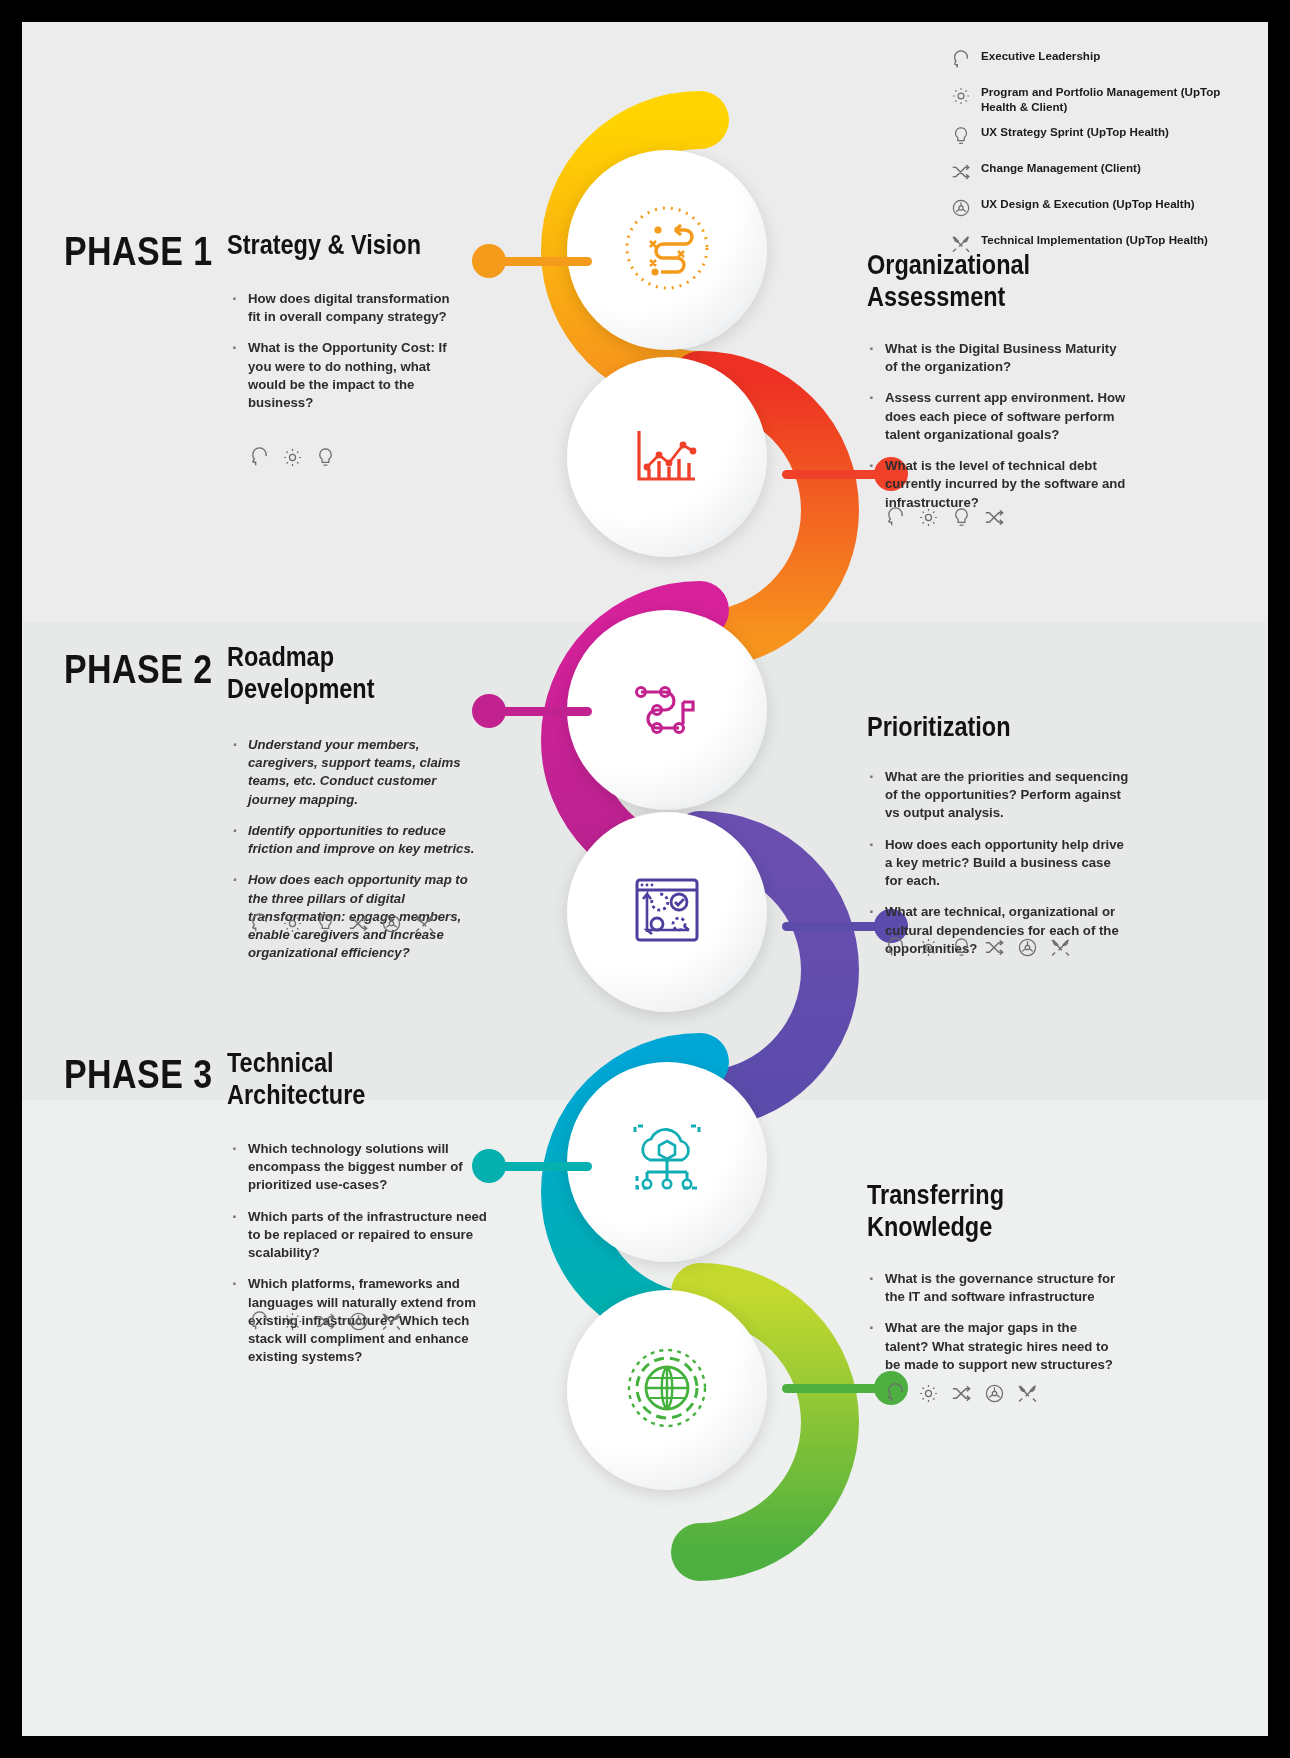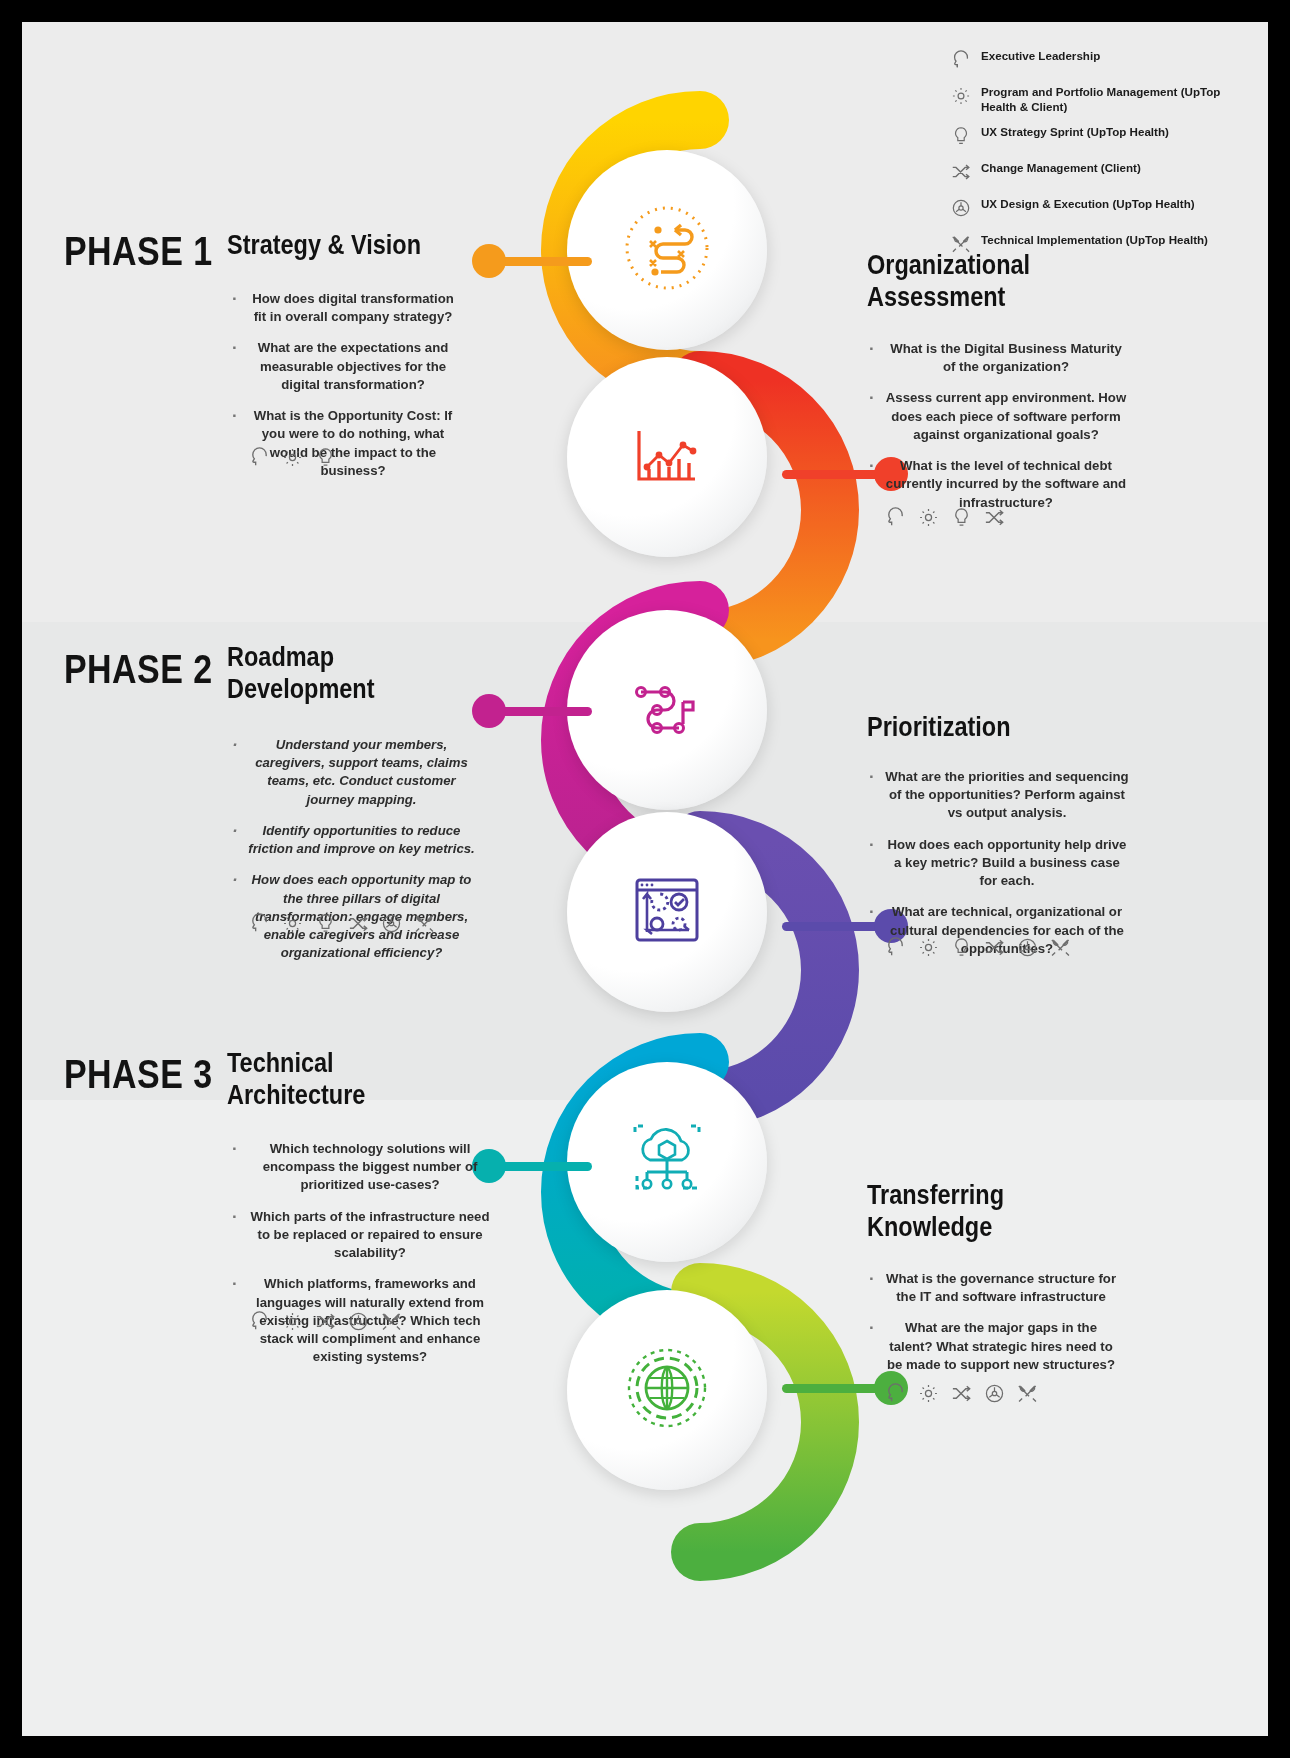--- a/index.html
+++ b/index.html
@@ -35,21 +35,21 @@
     font-weight:bold; font-size:40px; letter-spacing:.5px; color:#131313;
     transform:scaleX(.85); transform-origin:left center; white-space:nowrap;
   }
   
   .sec-title {
     position:absolute; font-family:"Liberation Sans Narrow","Liberation Sans",sans-serif;
     font-weight:bold; font-size:27px; line-height:1.18; color:#121212;
     transform:scaleX(.87); transform-origin:left center;
   }
   
-  .bul { position:absolute;text-align:center; }
+  .bul { position:absolute; }
   .bul li {
     list-style:none; position:relative; padding-left:18px; margin-bottom:13px;
     font-size:13.2px; line-height:1.38; font-weight:bold; color:#2d2d2d;
   }
   .bul li:before {
     content:"\00B7"; position:absolute; left:2px; top:-3px; font-size:17px; color:#757575; font-weight:bold;
   }
   
   .istrip { position:absolute; display:flex; gap:10px; align-items:center; }
   .istrip svg { width:23px; height:23px; }
@@ -267,40 +267,39 @@
   <div class="stem" style="left:460px; top:1140px; width:110px; background:#06b0ae;"></div>
   <div class="knob" style="left:450px; top:1127px; background:#06b0ae;"></div>
 
   <div class="stem" style="left:760px; top:1362px; width:110px; background:#4caf3f;"></div>
   <div class="knob" style="left:852px; top:1349px; background:#4caf3f;"></div>
 
   <div class="phase-label" style="left:42px; top:207px;">PHASE 1</div>
   <div class="sec-title" style="left:205px; top:208px; width:230px;">Strategy &amp; Vision</div>
   <ul class="bul" style="left:208px; top:268px; width:228px;">
     <li>How does digital transformation fit in overall company strategy?</li>
-    <li>What are the expectations and measurable objectives for the digital transformation?</li>
     <li>What is the Opportunity Cost: If you were to do nothing, what would be the impact to the business?</li>
   </ul>
   <div class="istrip" style="left:226px; top:424px;">
     <span><svg viewBox="0 0 24 24" fill="none" stroke="#6d6d6d" stroke-width="1.4">
           <path d="M8 20v-3H6.2c-.9 0-1.3-.8-.9-1.5l1.3-2.2C5.4 12 5 10.6 5 9a7 7 0 1 1 14 0c0 .6 0 1.1-.1 1.6"></path>
         </svg></span>
     <span><svg viewBox="0 0 24 24" fill="none" stroke="#6d6d6d" stroke-width="1.3">
           <circle cx="12" cy="12" r="3.2"></circle>
           <path d="M12 3.2v2M12 18.8v2M3.2 12h2M18.8 12h2M5.8 5.8l1.4 1.4M16.8 16.8l1.4 1.4M18.2 5.8l-1.4 1.4M7.2 16.8l-1.4 1.4"></path>
         </svg></span>
     <span><svg viewBox="0 0 24 24" fill="none" stroke="#6d6d6d" stroke-width="1.3">
           <path d="M9 17h6M10 20h4M12 3a6 6 0 0 0-3.5 10.8V17h7v-3.2A6 6 0 0 0 12 3z"></path>
         </svg></span>
   </div>
 
   <div class="sec-title" style="left:845px; top:228px; width:245px;">Organizational Assessment</div>
   <ul class="bul" style="left:845px; top:318px; width:260px;">
     <li>What is the Digital Business Maturity of the organization?</li>
-    <li>Assess current app environment. How does each piece of software perform against organizational goals?</li>
+    <li>Assess current app environment. How does each piece of software perform talent organizational goals?</li>
     <li>What is the level of technical debt currently incurred by the software and infrastructure?</li>
   </ul>
   <div class="istrip" style="left:862px; top:484px;">
     <span><svg viewBox="0 0 24 24" fill="none" stroke="#6d6d6d" stroke-width="1.4">
           <path d="M8 20v-3H6.2c-.9 0-1.3-.8-.9-1.5l1.3-2.2C5.4 12 5 10.6 5 9a7 7 0 1 1 14 0c0 .6 0 1.1-.1 1.6"></path>
         </svg></span>
     <span><svg viewBox="0 0 24 24" fill="none" stroke="#6d6d6d" stroke-width="1.3">
           <circle cx="12" cy="12" r="3.2"></circle>
           <path d="M12 3.2v2M12 18.8v2M3.2 12h2M18.8 12h2M5.8 5.8l1.4 1.4M16.8 16.8l1.4 1.4M18.2 5.8l-1.4 1.4M7.2 16.8l-1.4 1.4"></path>
         </svg></span>

